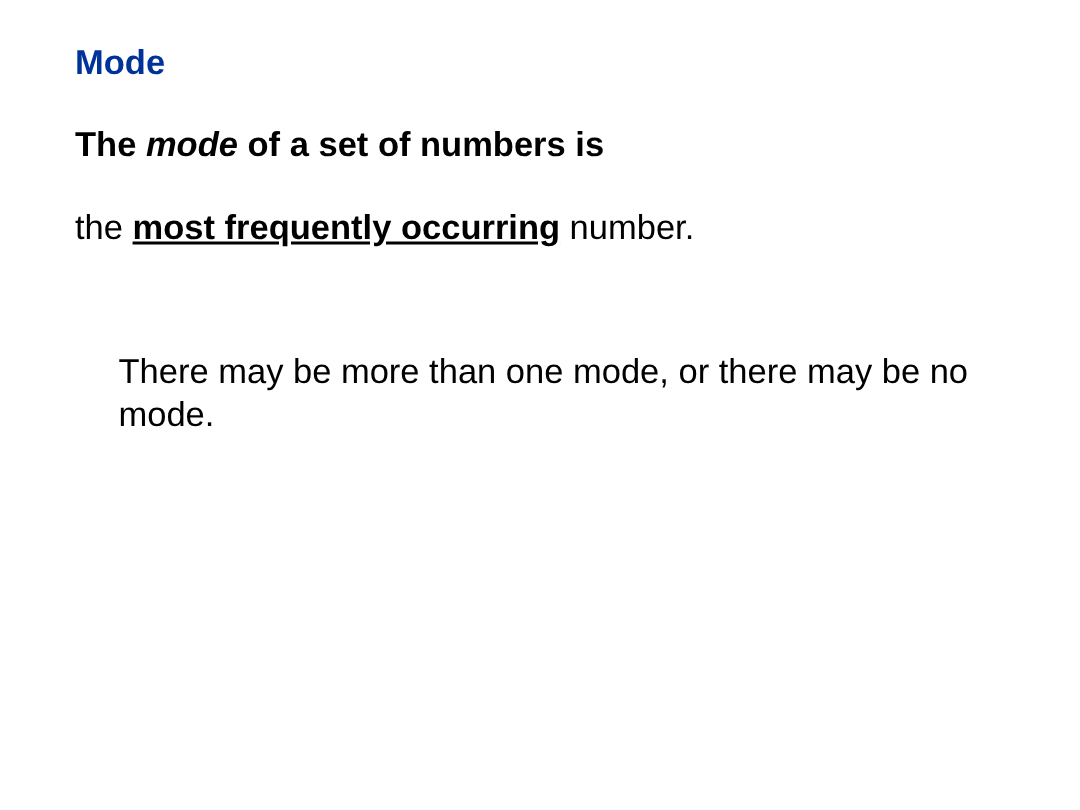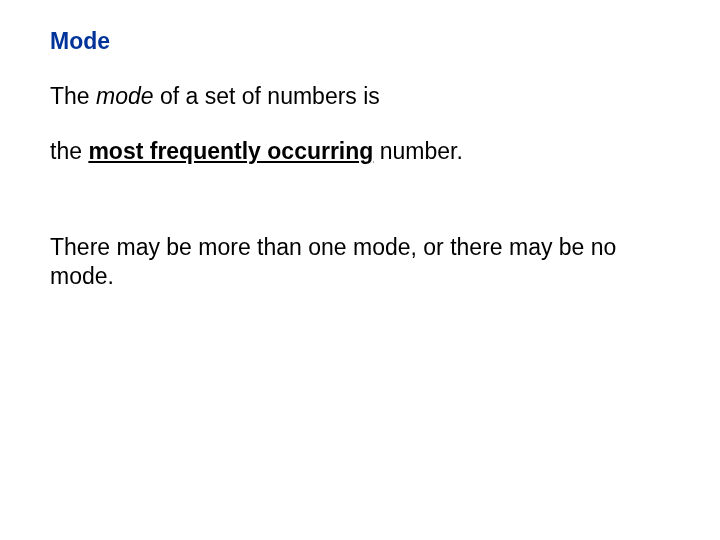--- a/index.html
+++ b/index.html
@@ -12,33 +12,35 @@
       color: #000000;
       padding: 28px 50px;
     }
     .heading {
       color: #003399;
       font-weight: bold;
       margin-bottom: 28px;
     }
     .line1 {
       margin-bottom: 28px;
+      font-weight: bold;
     }
     .italic {
       font-style: italic;
     }
     .line2 {
       margin-bottom: 68px;
     }
     .emph {
       font-weight: bold;
       text-decoration: underline;
     }
     .line3 {
       line-height: 1.25;
+      margin-left: 29px;
     }
   </style>
 </head>
 <body>
 
 <div class="heading">Mode</div>
 
 <div class="line1">
   <span>The </span><span class="italic">mode</span><span> of a set of numbers is</span>
 </div>

